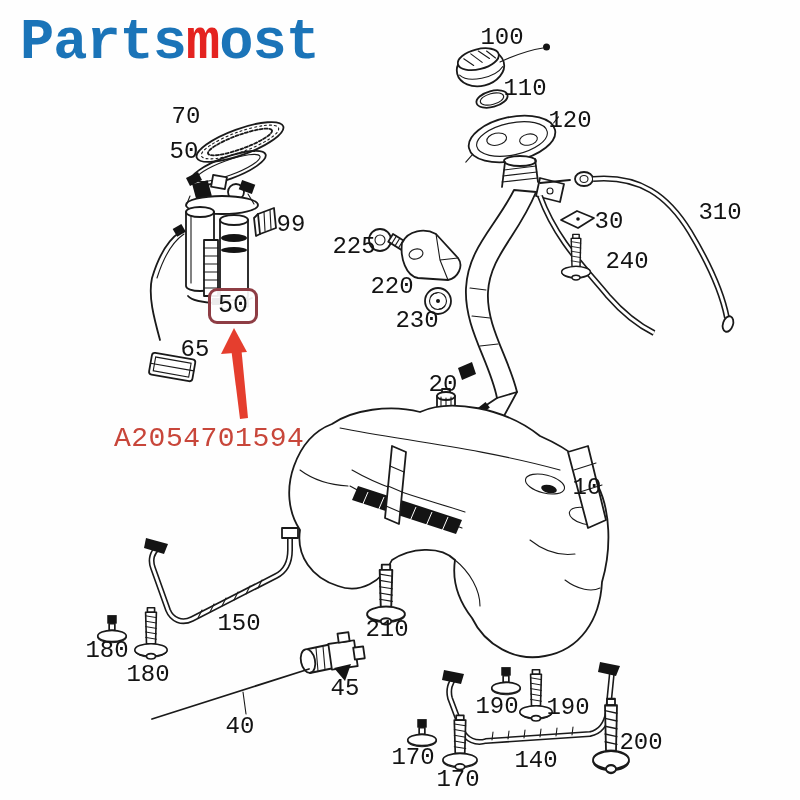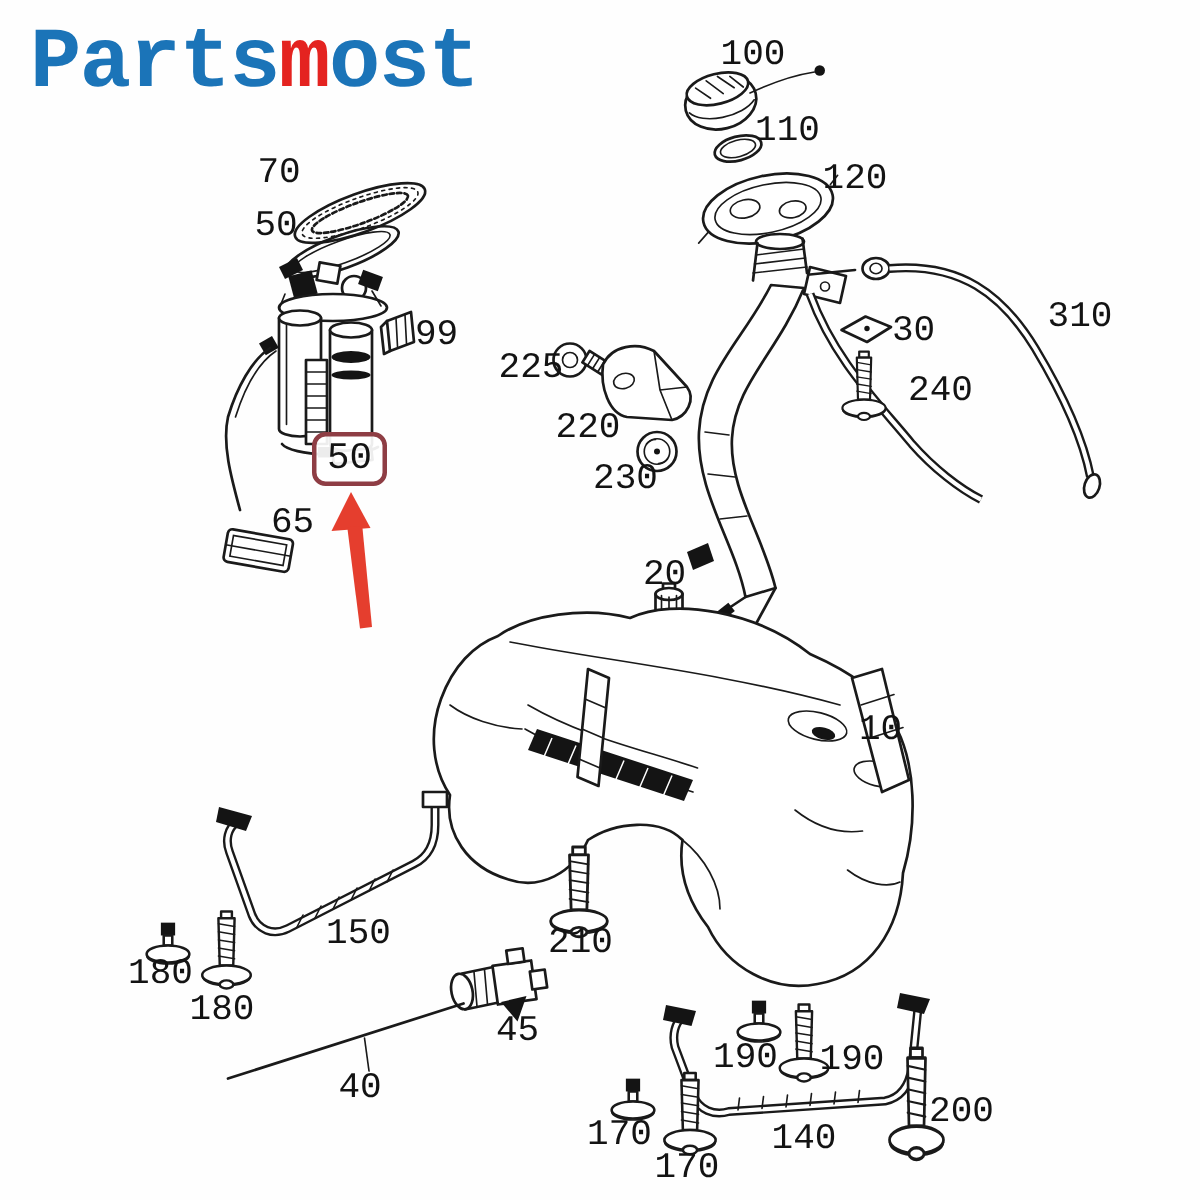--- a/index.html
+++ b/index.html
@@ -304,13 +304,14 @@
       <div class="part-label" style="left: 345px; top: 688px;">45</div>
       <div class="part-label" style="left: 240px; top: 726px;">40</div>
       <div class="part-label" style="left: 497px; top: 706px;">190</div>
       <div class="part-label" style="left: 568px; top: 707px;">190</div>
       <div class="part-label" style="left: 413px; top: 757px;">170</div>
       <div class="part-label" style="left: 458px; top: 779px;">170</div>
       <div class="part-label" style="left: 536px; top: 760px;">140</div>
       <div class="part-label" style="left: 641px; top: 742px;">200</div>
     </div>
 
+  <div class="part-number">A2054701594</div>
 </div>
 
 </body></html>

